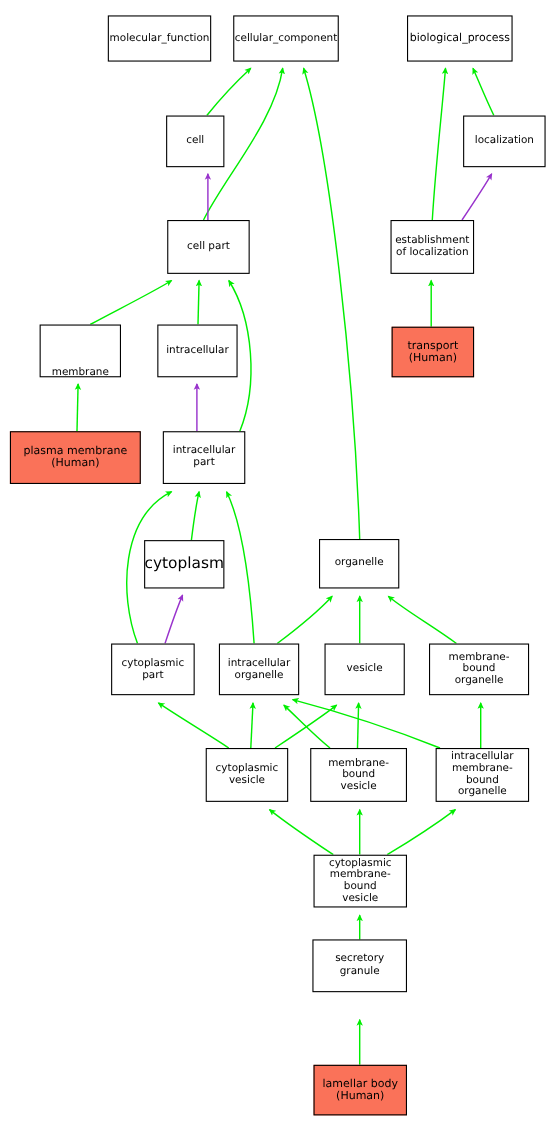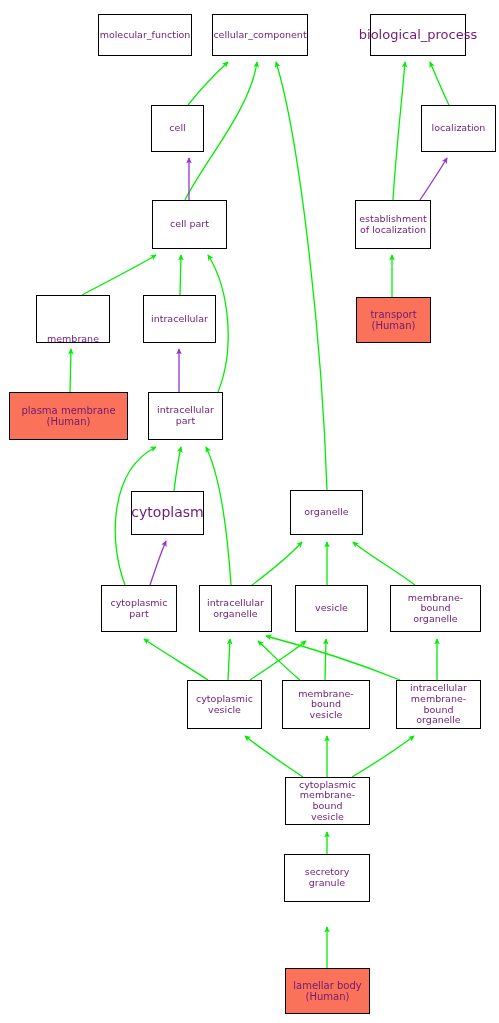--- a/index.html
+++ b/index.html
@@ -7,21 +7,21 @@
     width:499px;height:1023px;overflow:hidden;
     font-family:"DejaVu Sans","Liberation Sans",sans-serif;
   }
   #graph-root{position:relative;width:499px;height:1023px;}
   svg#edge-layer{position:absolute;left:0;top:0;width:499px;height:1023px;}
   .go-node{
     position:absolute;box-sizing:border-box;
     border:1px solid #000000;background:#ffffff;
     display:flex;align-items:center;justify-content:center;
     text-align:center;line-height:1.12;
-    color:#701a75;
+    color:#000000;
   }
   .go-node .lbl{display:block;padding:0 2px;white-space:pre-line;}
   .go-node.highlight{background:#fa7259;}
 </style>
 </head>
 <body>
 
 <div id="graph-root">
   <svg id="edge-layer" viewBox="0 0 499 1023" xmlns="http://www.w3.org/2000/svg">
     <defs>
@@ -68,21 +68,21 @@
       </g>
   </svg>
   <div id="nodes-group">
       <div class="go-node" style="left: 98px; top: 14px; width: 94px; height: 42px;">
         <span class="lbl" style="font-size: 9.5px;">molecular_function</span>
       </div>
       <div class="go-node" style="left: 212px; top: 14px; width: 96px; height: 42px;">
         <span class="lbl" style="font-size: 9.5px;">cellular_component</span>
       </div>
       <div class="go-node" style="left: 370px; top: 14px; width: 96px; height: 42px;">
-        <span class="lbl" style="font-size: 13px;">biological_process</span>
+        <span class="lbl" style="font-size: 10px;">biological_process</span>
       </div>
       <div class="go-node" style="left: 151px; top: 105px; width: 53px; height: 47px;">
         <span class="lbl" style="font-size: 9.5px;">cell</span>
       </div>
       <div class="go-node" style="left: 421px; top: 105px; width: 75px; height: 47px;">
         <span class="lbl" style="font-size: 9.5px;">localization</span>
       </div>
       <div class="go-node" style="left: 152px; top: 200px; width: 75px; height: 49px;">
         <span class="lbl" style="font-size: 9.5px;">cell part</span>
       </div>

